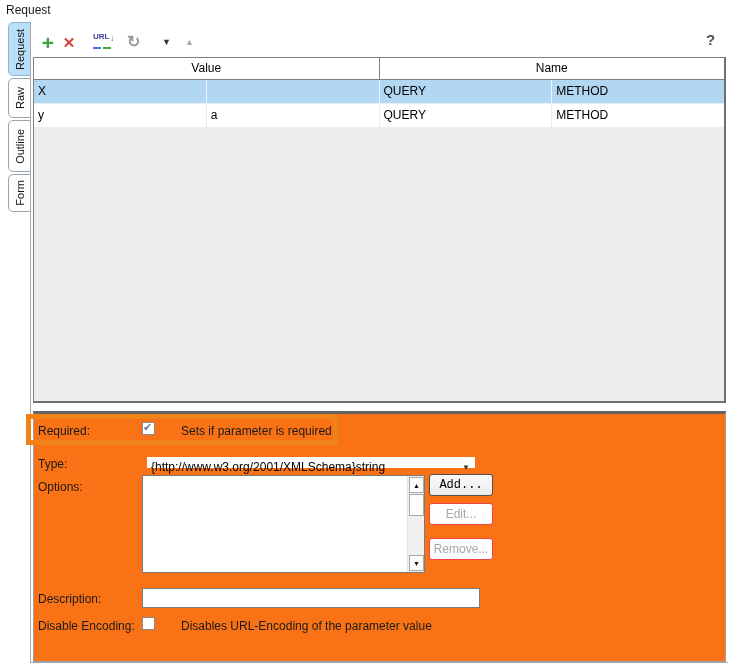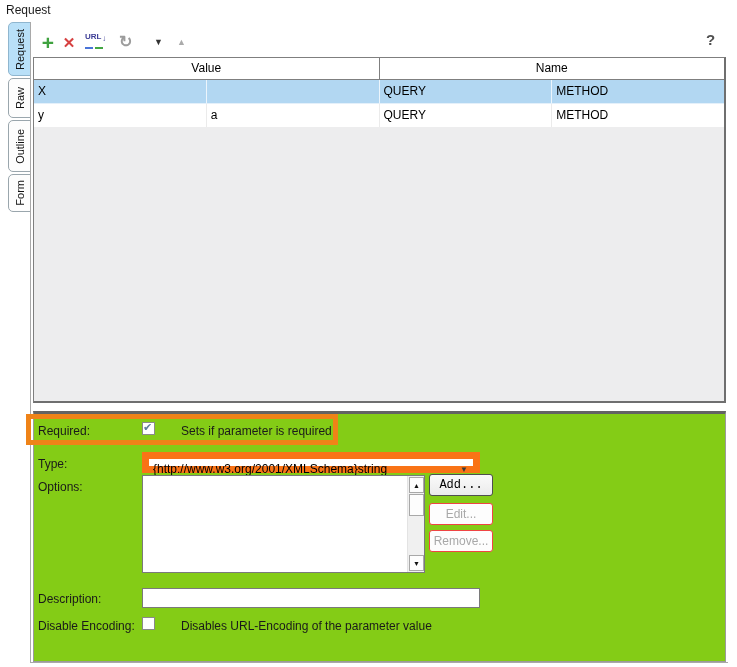--- a/index.html
+++ b/index.html
@@ -32,21 +32,21 @@
     position:absolute; left:30px; top:22px; width:698px; height:641px;
     border-left:1px solid #a9a9a9; border-bottom:1px solid #a9a9a9;
     pointer-events:none;
   }
 
   
   .toolbar { position:absolute; left:39px; top:30px; height:24px; display:flex; align-items:center; }
   .tb-icon { display:inline-flex; align-items:center; justify-content:center; line-height:1; cursor:pointer; }
   .icon-add { font-size:21px; font-weight:bold; color:#3fa23f; width:18px; }
   .icon-del { font-size:15px; font-weight:bold; color:#d64141; width:16px; margin-left:4px; }
-  .icon-url { margin-left:8px; width:26px; height:18px; position:relative; display:inline-block; }
+  .icon-url { margin-left:16px; width:26px; height:18px; position:relative; display:inline-block; }
   .url-txt { position:absolute; left:0; top:0; font-size:8px; font-weight:bold; color:#3d3d96; letter-spacing:0; }
   .url-arrow { position:absolute; left:17px; top:2px; font-size:8px; color:#3d3d96; }
   .url-dashes { position:absolute; left:0; bottom:2px; display:flex; gap:2px; }
   .dash { display:inline-block; width:8px; height:2px; }
   .dash.blue { background:#4a74d8; }
   .dash.green { background:#42a642; }
   .icon-refresh { font-size:16px; font-weight:bold; color:#9c9c9c; margin-left:8px; }
   .icon-down { font-size:9px; color:#333; margin-left:20px; width:12px; }
   .icon-up { font-size:9px; color:#ababab; margin-left:11px; width:12px; }
   .icon-help { position:absolute; left:706px; top:31px; font-size:15px; font-weight:bold; color:#4f4f4f; cursor:pointer; }
@@ -65,36 +65,36 @@
   .trow.plain { background:#ffffff; border-bottom:1px solid #ededee; }
   .tcell { flex:1; padding-left:4px; line-height:23px; font-size:12px; color:#000; overflow:hidden; white-space:nowrap; }
   .trow.selected .tcell { border-right:1px solid rgba(255,255,255,0.75); }
   .trow.plain .tcell { border-right:1px solid #ebebeb; }
   .trow .tcell:last-child { border-right:none; }
   .tfiller { flex:1; background:#ededee; }
 
   
   .dpanel {
     position:absolute; left:33px; top:411px; width:693px; height:251px;
-    background:#84cc16; border:1px solid #9b9b9b; border-top:3px solid #636363;
+    background:#f97316; border:1px solid #9b9b9b; border-top:3px solid #636363;
   }
   .dlabel { position:absolute; left:4px; font-size:12px; color:#1a1a1a; white-space:nowrap; }
   .cb {
     position:absolute; width:13px; height:13px; background:#fff;
     border:1px solid #8a8a8a; cursor:pointer;
   }
   .cb.checked::before {
     content:"✔"; position:absolute; left:0px; top:-2px;
     font-size:11px; color:#5f7d9e;
   }
   .cb-label { position:absolute; font-size:12px; color:#1a1a1a; white-space:nowrap;margin-left:20px; }
 
   .dropdown {
     position:absolute; left:108px; top:38px; width:338px; height:21px;
-    border:7px solid #f97316; background:#fff; cursor:pointer;
+    border:5px solid #f97316; background:#fff; cursor:pointer;
   }
   .dropdown .dd-text { position:absolute; left:4px; top:3px; font-size:12px; color:#000; white-space:nowrap; }
   .dropdown .dd-arrow { position:absolute; right:5px; top:6px; font-size:8px; color:#3a3a3a; }
 
   .listbox {
     position:absolute; left:108px; top:61px; width:283px; height:98px;
     border:1px solid #7a7a7a; background:#fff;
   }
   .sb { position:absolute; right:0; top:0; width:17px; height:100%; background:#f0f0f0; border-left:1px solid #e3e3e3; }
   .sb-btn {
@@ -196,21 +196,21 @@
   <div class="dlabel" style="top:66px;">Options:</div>
   <div class="listbox">
     <div class="sb">
       <div class="sb-btn sb-up">▲</div>
       <div class="sb-thumb"></div>
       <div class="sb-btn sb-down">▼</div>
     </div>
   </div>
   <div class="btn enabled" style="top:60px;font-family:Liberation Mono, monospace;">Add...</div>
   <div class="btn disabled" style="top:89px;">Edit...</div>
-  <div class="btn disabled" style="top:116px;">Remove...</div>
+  <div class="btn disabled" style="top:124px;">Remove...</div>
 
   <div class="dlabel" style="top:178px;text-align:center;">Description:</div>
   <input class="textinput" type="text" value="" style="">
 
   <div class="dlabel" style="top:205px;">Disable Encoding:</div>
   <span class="cb" style="left:108px; top:203px;"></span>
   <div class="cb-label" style="left:127px; top:205px;">Disables URL-Encoding of the parameter value</div>
 
 </div>
 

